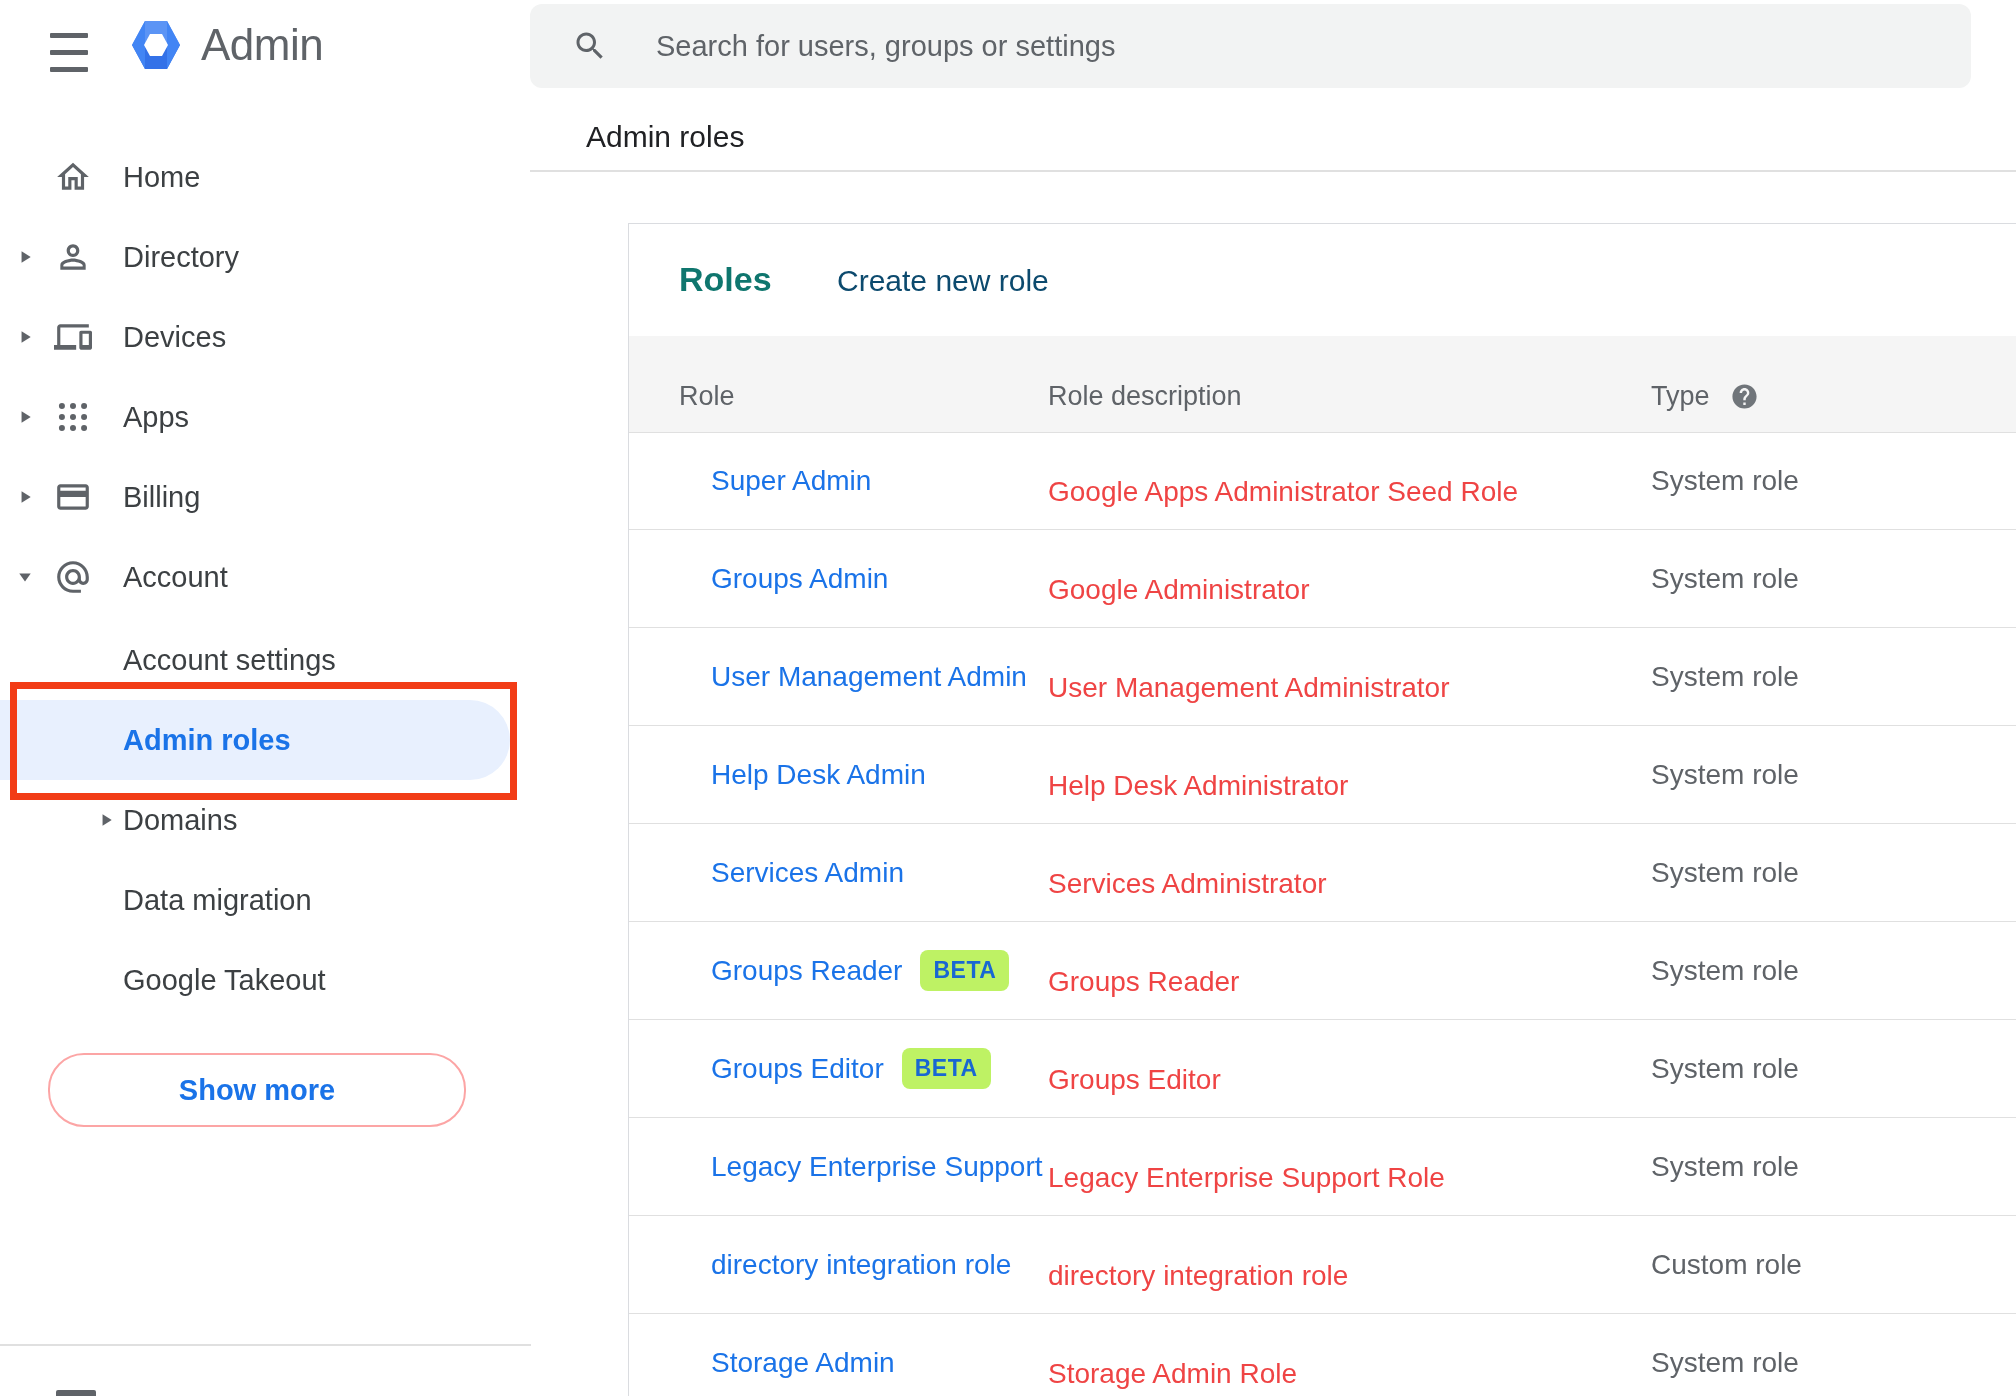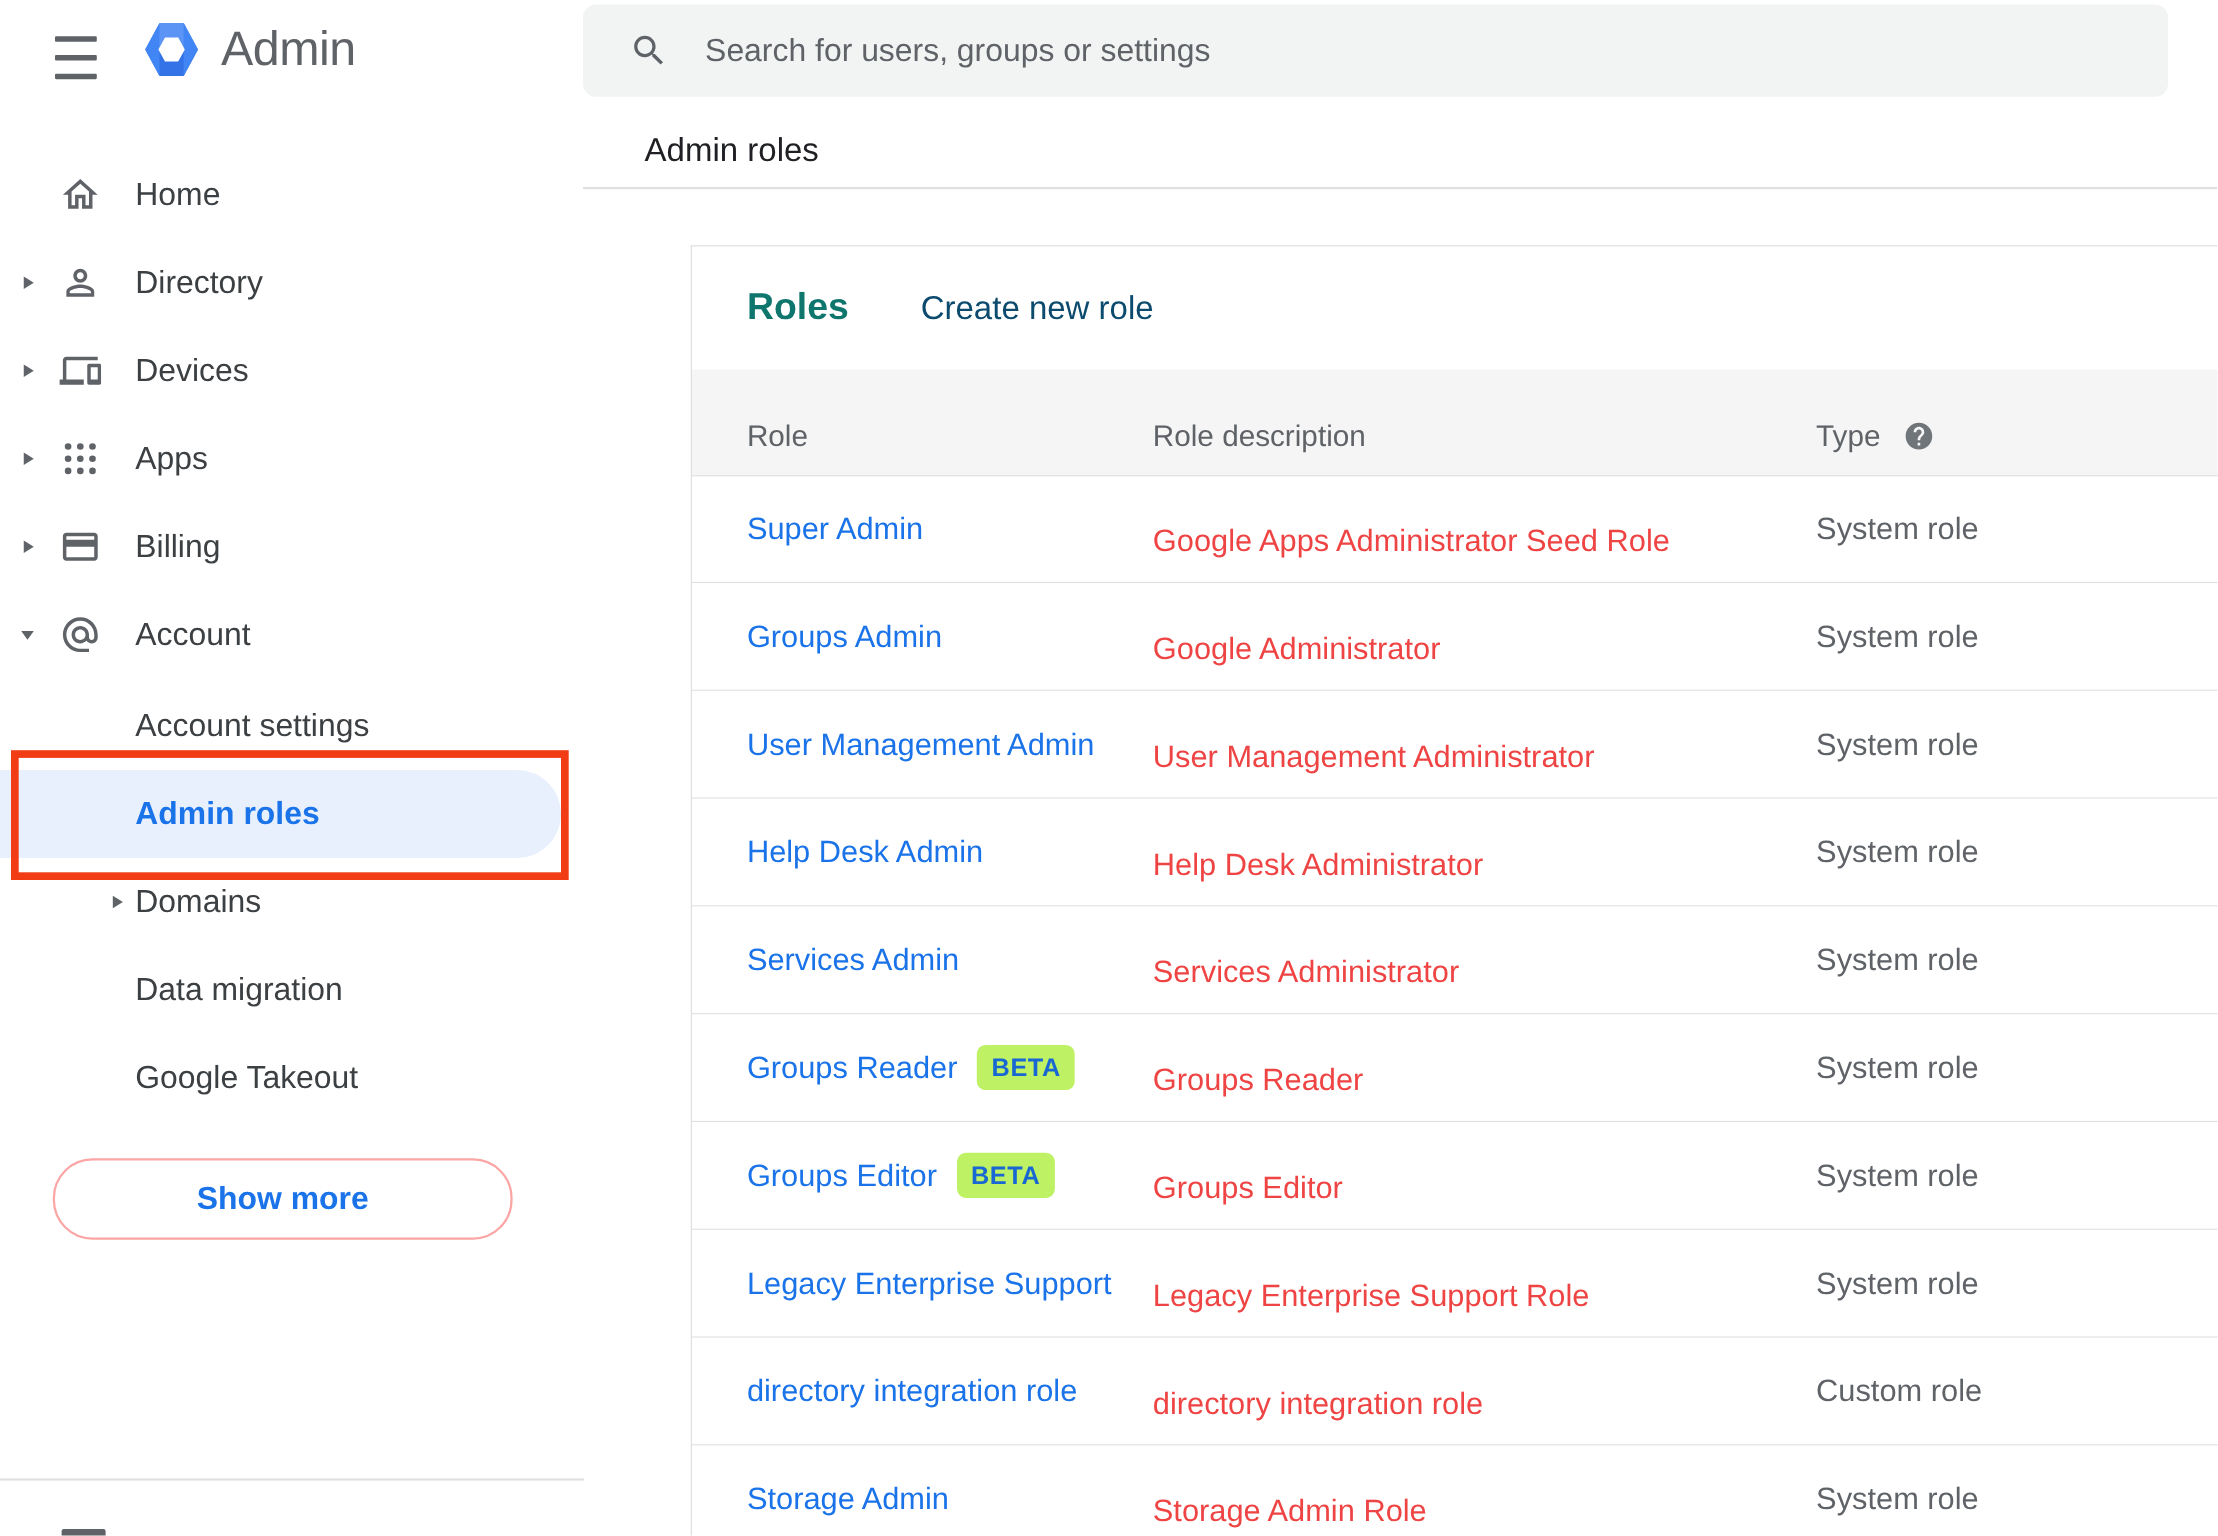--- a/index.html
+++ b/index.html
@@ -18,21 +18,21 @@
   .logo-text{left:201px;top:20px;font-size:44px;color:#5f6368;letter-spacing:-0.5px;}
 
   .searchbar{
     left:530px;top:4px;width:1441px;height:84px;
     background:#f2f3f3;border-radius:12px;
     display:flex;align-items:center;
   }
   .searchbar svg{margin-left:42px;flex:0 0 auto;}
   .searchbar input{
     border:none;outline:none;background:transparent;
-    margin-left:31px;width:1200px;
+    margin-left:46px;width:1200px;
     font-family:"Liberation Sans", sans-serif;
     font-size:29px;color:#6d28d9;
   }
   .searchbar input::placeholder{color:#5f6368;opacity:1;}
 
   .breadcrumb{left:586px;top:120px;font-size:30px;color:#202124;}
   .header-divider{left:530px;top:170px;width:1486px;height:2px;background:#e0e0e0;}
 
   
   .nav-row{left:0;width:531px;height:80px;display:flex;align-items:center;cursor:pointer;}
@@ -72,21 +72,21 @@
   .th-role{position:absolute;left:50px;}
   .th-desc{position:absolute;left:419px;}
   .th-type{position:absolute;left:1022px;display:flex;align-items:center;}
   .th-type svg{margin-left:20px;}
   .tbody{position:absolute;left:0;top:208px;width:1388px;}
   .trow{
     width:1388px;height:97px;border-bottom:1px solid #e0e0e0;
     display:flex;align-items:center;position:relative;
   }
   .td-role{position:absolute;left:50px;width:369px;display:flex;align-items:center;}
-  .td-role a{font-size:28px;color:#1a73e8;text-decoration:none;cursor:pointer;white-space:nowrap;}
+  .td-role a{font-size:28px;color:#1a73e8;text-decoration:none;cursor:pointer;white-space:nowrap;margin-left:32px;}
   .td-desc{position:absolute;left:419px;font-size:28px;color:#ef4444;white-space:nowrap;margin-top:23px;}
   .td-type{position:absolute;left:1022px;font-size:28px;color:#5f6368;white-space:nowrap;}
   .beta-badge{
     margin-left:18px;background:#bef264;color:#1967d2;
     font-size:23px;font-weight:bold;letter-spacing:0.5px;
     padding:7px 13px;border-radius:8px;
   }
 </style>
 </head>
 <body>

